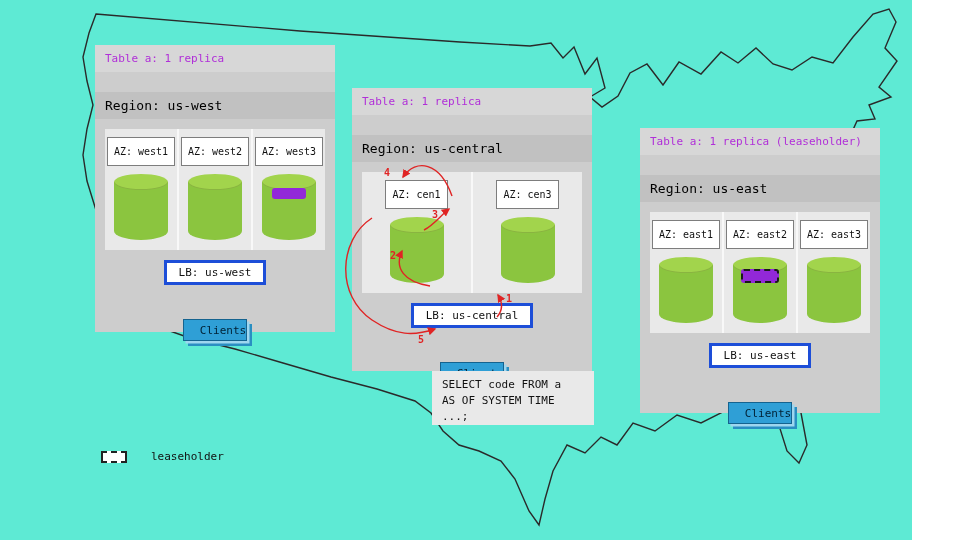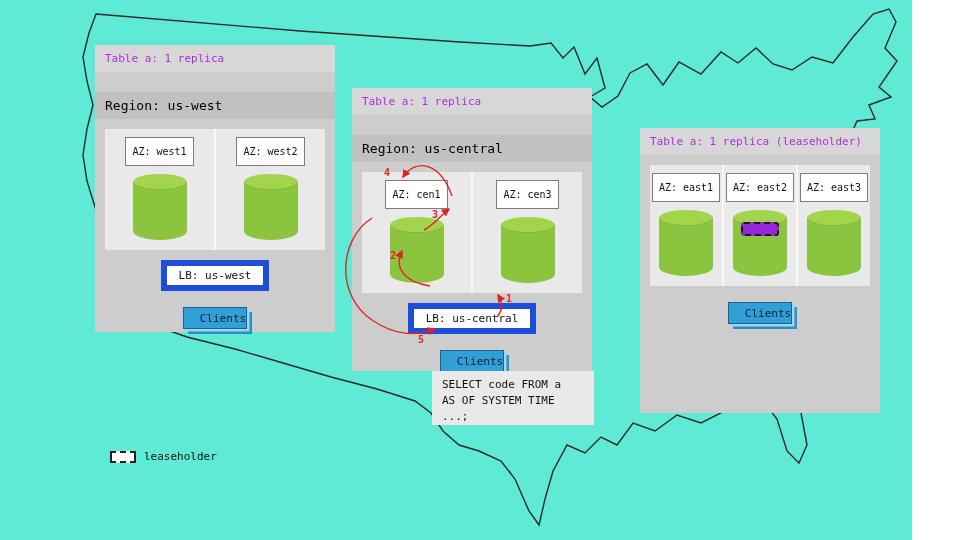--- a/index.html
+++ b/index.html
@@ -15,29 +15,29 @@
   .az{flex:1;display:flex;flex-direction:column;align-items:center;padding:8px 0 10px;background:#e9e9e9;}
   .az + .az{border-left:2px solid #f8f8f8;}
   .az-label{background:#fff;border:1px solid #7d7d7d;padding:8px 6px;font-size:10px;white-space:nowrap;}
   .cyl{position:relative;width:54px;height:66px;margin-top:8px;}
   .cyl-body{position:absolute;left:0;top:8px;width:54px;height:58px;background:#8bc53f;
             border-radius:0 0 27px 27px/0 0 9px 9px;}
   .cyl-top{position:absolute;left:0;top:0;width:54px;height:16px;background:#a2d44c;border-radius:50%;
            box-shadow:inset 0 -1px 0 rgba(0,0,0,.15);}
   .band{position:absolute;left:10px;top:14px;width:34px;height:11px;background:#9228d8;border-radius:3px;z-index:2;}
   .band.lease{left:8px;top:12px;width:38px;height:14px;border:2px dashed #1a1a1a;box-sizing:border-box;}
-  .lb{margin:10px auto 5px;width:max-content;background:#fff;border:6px solid #1d4ed8;
+  .lb{margin:10px auto 5px;width:max-content;background:#fff;border:3px solid #1d4ed8;
       padding:3px 12px;font-size:11px;white-space:nowrap;}
-  .clients{position:relative;margin:16px auto 0;width:64px;height:22px;background:#2f9fd6;
+  .clients{position:relative;margin:34px auto 0;width:64px;height:22px;background:#2f9fd6;
            border:1px solid #15638f;box-sizing:border-box;display:flex;align-items:center;justify-content:center;
            font-size:11px;color:#002034;cursor:pointer;
            box-shadow:2.5px 2.5px 0 0 #9ed6ef,5px 5px 0 0 #2a8fc2;padding-left:16px;}
   .sql-box{position:absolute;left:432px;top:371px;width:162px;height:54px;background:#e9e9e9;z-index:2;
            padding:6px 10px;box-sizing:border-box;font-size:11px;line-height:1.45;color:#111;}
-  .legend{position:absolute;left:110px;top:450px;display:flex;align-items:center;gap:8px;z-index:2;font-size:11px;justify-content:center;}
+  .legend{position:absolute;left:101px;top:450px;display:flex;align-items:center;gap:24px;z-index:2;font-size:11px;justify-content:center;}
   .legend-box{width:26px;height:12px;border:2px dashed #222;background:#fff;box-sizing:border-box;}
   .step{position:absolute;color:#e02424;font-size:10px;font-weight:bold;z-index:5;}
 </style>
 </head>
 <body>
 
 <div class="stage">
 
   <svg class="map-svg" width="960" height="540" viewBox="0 0 960 540">
     <path d="M96 14 L300 31 L460 42 L530 46 L551 43 L563 58 L574 47 L585 74 L597 58 L605 88 L590 97 L602 107 L618 96 L630 73 L647 64 L663 85 L679 62 L701 74 L721 52 L738 63 L756 48 L773 64 L792 70 L812 57 L833 63 L853 37 L873 14 L889 9 L896 22 L885 48 L897 61 L879 87 L891 97 L869 105 L875 119 L857 121 L847 143 L837 171 L829 201 L821 239 L813 269 L801 301 L789 327 L779 353 L791 381 L801 413 L807 445 L799 463 L787 451 L777 419 L763 401 L743 399 L721 413 L701 423 L677 415 L655 431 L633 423 L617 445 L601 437 L585 453 L567 445 L553 471 L545 499 L539 525 L529 511 L515 479 L501 461 L479 451 L459 445 L443 431 L431 413 L415 401 L377 389 L331 377 L283 363 L235 349 L187 337 L147 323 L137 307 L125 285 L113 259 L103 233 L95 207 L87 181 L83 155 L87 129 L93 105 L87 81 L83 57 L89 33 Z" fill="none" stroke="#2a2a2a" stroke-width="1.4"></path>
@@ -52,20 +52,28 @@
         <div class="cyl">
           <div class="cyl-body"></div>
           <div class="cyl-top"></div>
         </div>
       </div>
       <div class="az">
         <div class="az-label">AZ: west2</div>
         <div class="cyl">
           <div class="cyl-body"></div>
           <div class="cyl-top"></div>
+        </div>
+      </div>
+      <div class="az">
+        <div class="az-label">AZ: west3</div>
+        <div class="cyl">
+          <div class="cyl-body"></div>
+          <div class="cyl-top"></div>
+          <div class="band"></div>
         </div>
       </div>
     </div>
     <div class="lb">LB: us-west</div>
     <div class="clients">Clients</div>
   </div>
 
   <div class="panel" style="left:352px;top:88px;width:240px;height:283px">
     <div class="table-strip">Table a: 1 replica</div>
     <div class="region-strip">Region: us-central</div>
@@ -89,20 +97,21 @@
     <div class="clients">Clients</div>
   </div>
 
   <div class="sql-box">
     <div>SELECT code FROM a</div>
     <div>AS OF SYSTEM TIME ...;</div>
   </div>
 
   <div class="panel" style="left:640px;top:128px;width:240px;height:285px">
     <div class="table-strip">Table a: 1 replica (leaseholder)</div>
+    <div class="region-strip">Region: us-east</div>
     <div class="az-row">
       <div class="az">
         <div class="az-label">AZ: east1</div>
         <div class="cyl">
           <div class="cyl-body"></div>
           <div class="cyl-top"></div>
         </div>
       </div>
       <div class="az">
         <div class="az-label">AZ: east2</div>
@@ -113,20 +122,21 @@
         </div>
       </div>
       <div class="az">
         <div class="az-label">AZ: east3</div>
         <div class="cyl">
           <div class="cyl-body"></div>
           <div class="cyl-top"></div>
         </div>
       </div>
     </div>
+    <div class="lb">LB: us-east</div>
     <div class="clients">Clients</div>
   </div>
 
   <svg class="arrows-svg" width="960" height="540" viewBox="0 0 960 540">
     <defs>
       <marker id="arr" markerWidth="7" markerHeight="7" refX="5" refY="3" orient="auto">
         <path d="M0,0 L6,3 L0,6 z" fill="#e02424"></path>
       </marker>
     </defs>
     <path d="M497 317 C503 310 503 303 498 295" fill="none" stroke="#e02424" stroke-width="1.4" marker-end="url(#arr)"></path>

